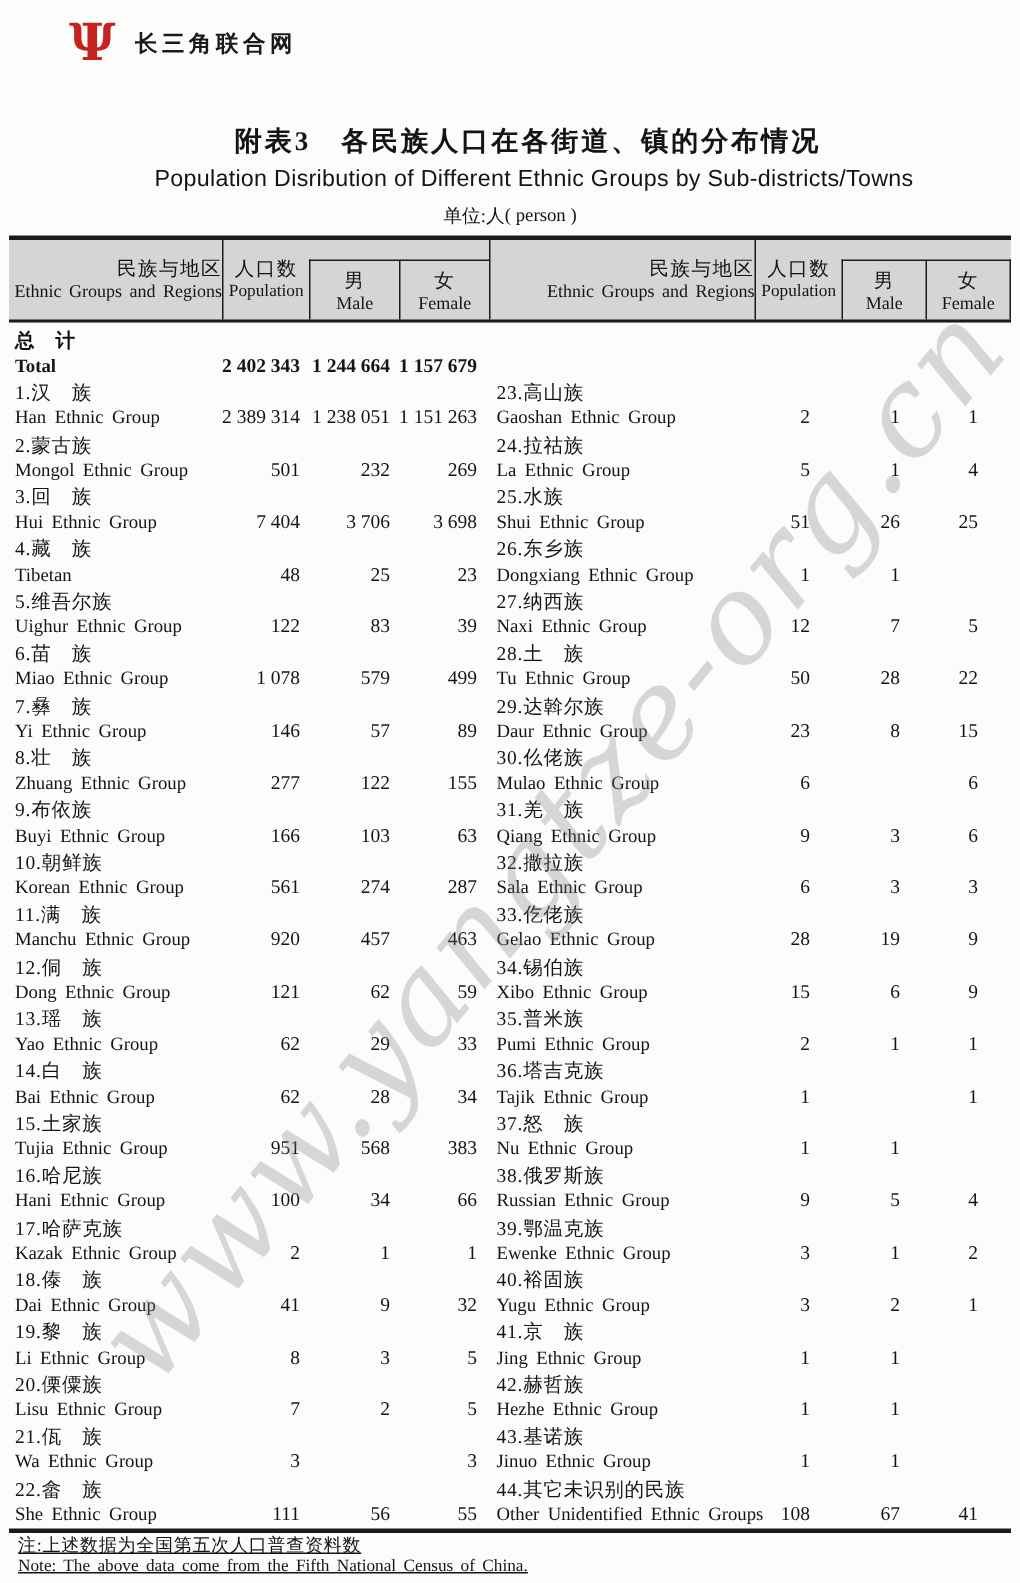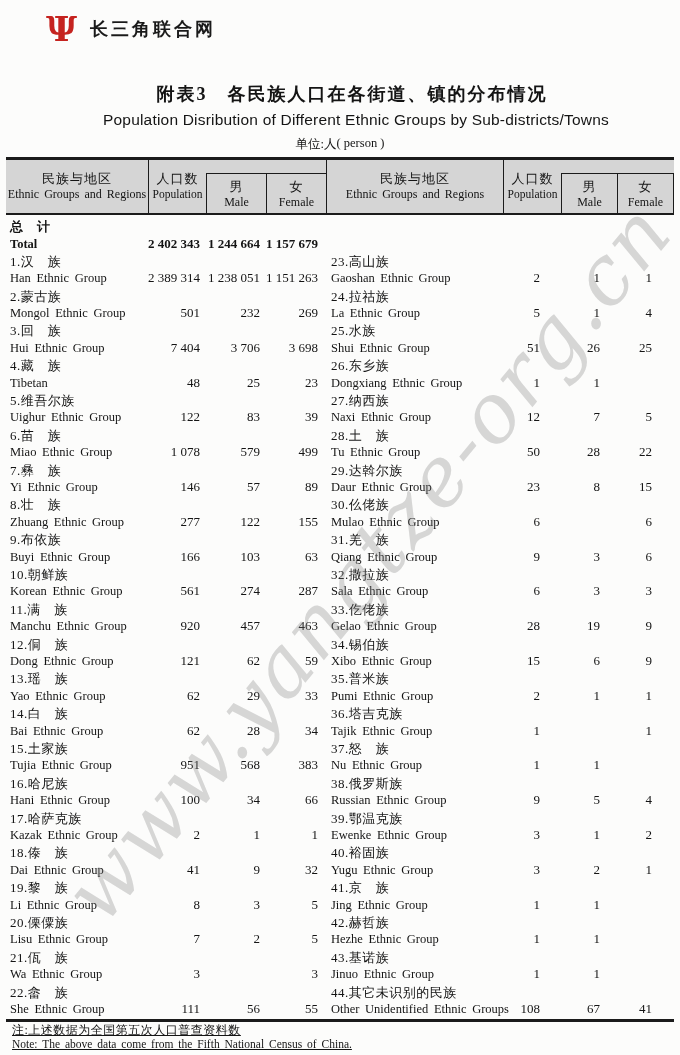--- a/index.html
+++ b/index.html
@@ -9,21 +9,21 @@
     background:#fcfcfb; color:#141414;
     font-family:"Liberation Serif", serif;
   }
 
   
   .brand { position:absolute; top:12px; left:46px; display:flex; align-items:center; gap:13px; }
   .logo-mark {
     font-family:"DejaVu Serif", serif; font-weight:bold;
     font-size:34px; line-height:34px; color:#c5231f;
   }
-  .brand-name { font-size:18px; font-weight:bold; letter-spacing:3px; color:#1a1a1a; }
+  .brand-name { font-size:15px; font-weight:bold; letter-spacing:3px; color:#1a1a1a; }
 
   
   .title-zh { position:absolute; top:70px; left:0; width:100%; margin:12px; text-align:center;
     font-size:18px; font-weight:bold; letter-spacing:2px; }
   .title-en { position:absolute; top:95px; left:0; width:100%; margin:16px; text-align:center;
     font-family:"Liberation Sans", sans-serif; font-weight:400; font-size:15.5px; letter-spacing:0.2px; }
 
   
   .unit-row { position:absolute; top:136px; left:8px; right:8px;
     display:flex; justify-content:center; font-size:12.5px; }
@@ -31,21 +31,21 @@
   
   .table { position:absolute; left:6px; top:157px; width:668px;
     border-top:3px solid #1b1b1b; border-bottom:3px solid #1b1b1b; }
   .thead { display:flex; height:53px; background:#d5d5d5; border-bottom:2px solid #1b1b1b; }
   .th-half { display:flex; }
   .th-half.left { width:321px; border-right:1.5px solid #1b1b1b; box-sizing:border-box; }
   .th-half.right { flex:1; }
   .th-cell { display:flex; flex-direction:column; justify-content:center; align-items:center; }
   .th-zh { font-size:13px; line-height:16px; letter-spacing:1px; }
   .th-en { font-size:12px; line-height:15px; white-space:nowrap; word-spacing:2px; }
-  .th-name { border-right:1.2px solid #1b1b1b; box-sizing:border-box; }
+  .th-name { border-right:1.2px solid #1b1b1b; box-sizing:border-box;align-items:flex-end; }
   .left .th-name { width:143px; }
   .right .th-name { width:177px; }
   .th-pop { width:57px; }
   .th-pop .th-en { font-size:11.5px; }
   .mfbox { flex:1; margin-top:13px; border:1.5px solid #1b1b1b; border-bottom:none; display:flex; box-sizing:border-box; }
   .left .mfbox { border-right:none; }
   .mf-cell { flex:1; padding-top:1px; }
   .mf-cell.male { border-right:1.2px solid #1b1b1b; box-sizing:border-box; }
 
   .tbody { display:flex; align-items:flex-end; padding-top:4px; min-height:800px; }

